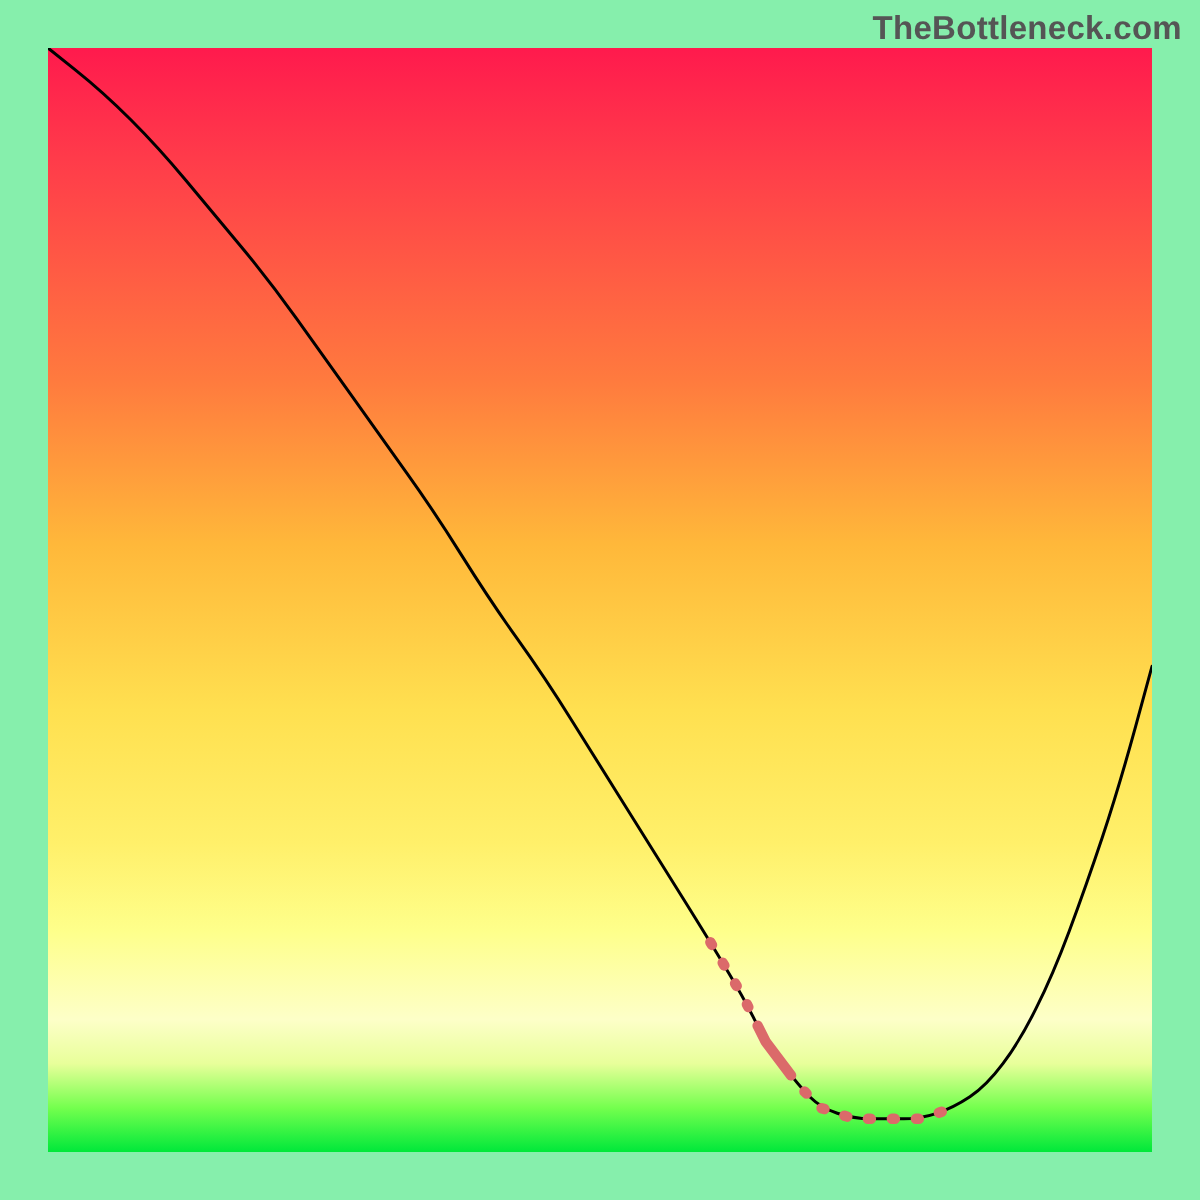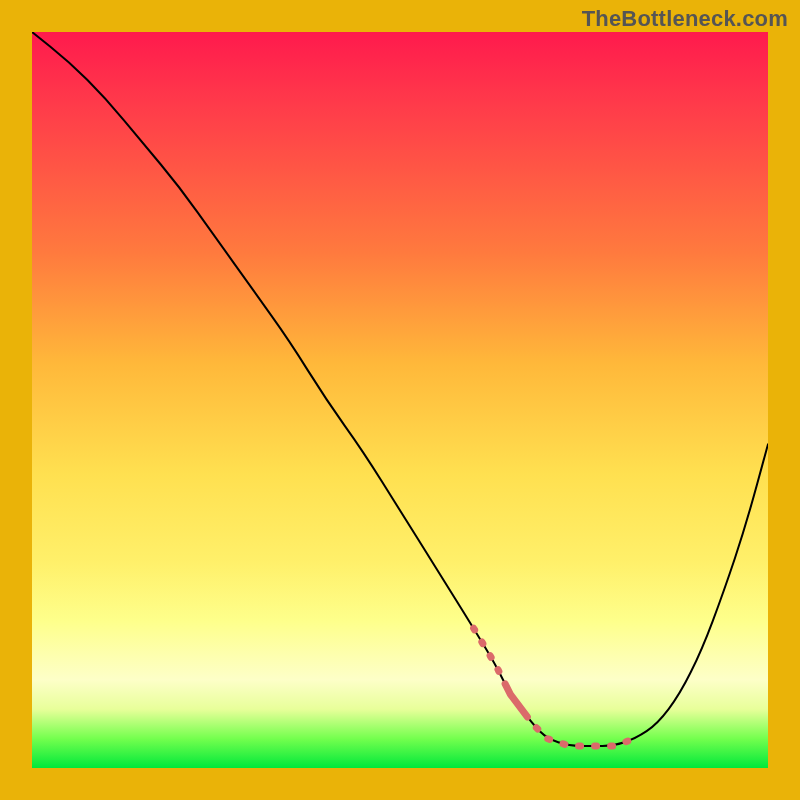--- a/index.html
+++ b/index.html
@@ -8,21 +8,21 @@
     width: 800px;
     height: 800px;
     background: #000;
     font-family: Arial, Helvetica, sans-serif;
     overflow: hidden;
   }
   .frame {
     position: relative;
     width: 800px;
     height: 800px;
-    background: #eab308;
+    background: #86efac;
   }
   .watermark {
     position: absolute;
     top: 6px;
     right: 12px;
     color: #555;
     font-size: 22px;
     font-weight: 600;
     letter-spacing: 0.2px;
     z-index: 5;

